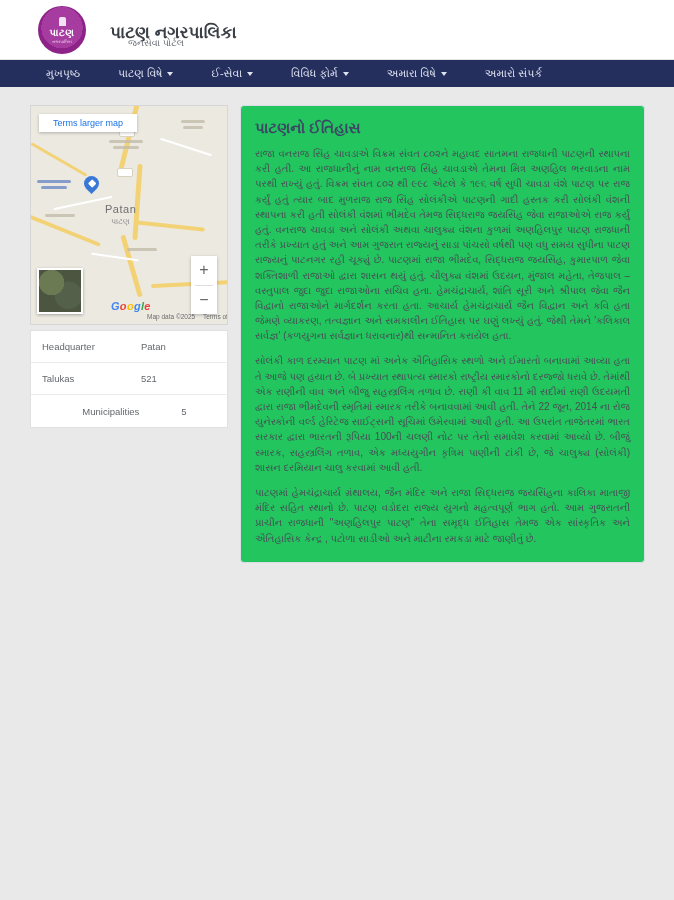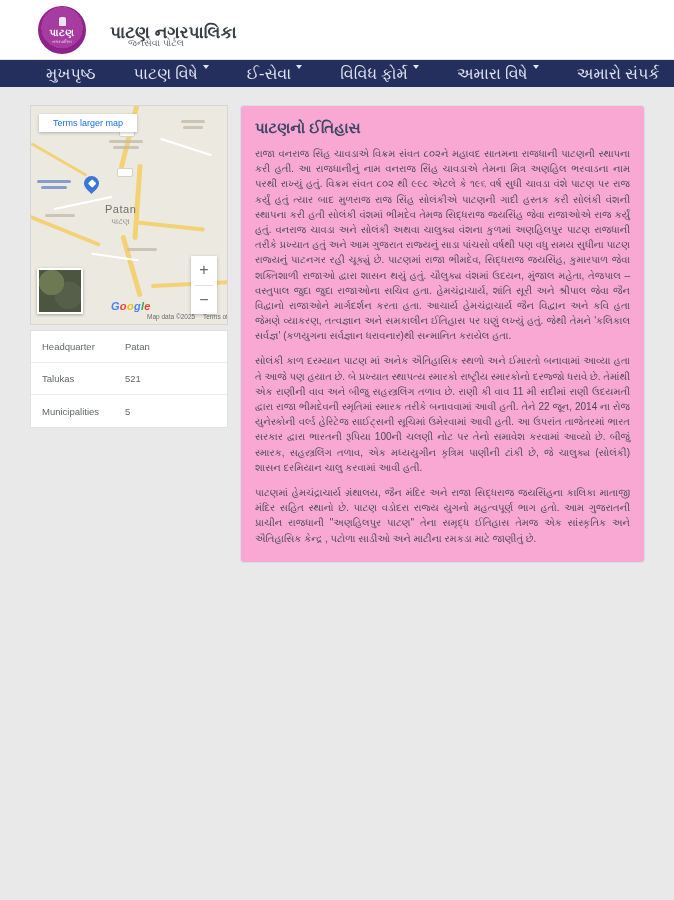--- a/index.html
+++ b/index.html
@@ -26,22 +26,22 @@
   .logo .logo-sub { font-size:4px; opacity:.85; }
   .site-title { position:absolute; left:110px; top:23px; font-size:17px; font-weight:bold; color:#3a3f46; }
   .site-subtitle { position:absolute; left:128px; top:37px; font-size:9.5px; color:#6a6f76; }
 
   
   .navbar {
     position:absolute; left:0; top:60px; width:674px; height:27px;
     background:#252f5e; display:flex; align-items:center; padding-left:46px;
   }
   .nav-item {
-    color:#dfe3f0; font-size:16px; margin-right:38px; display:flex;
-    cursor:pointer; white-space:nowrap;font-family:Liberation Serif, serif;
+    color:#dfe3f0; font-size:11px; margin-right:38px; display:flex;
+    align-items:center; cursor:pointer; white-space:nowrap;
   }
   .caret {
     display:inline-block; width:0; height:0; margin-left:5px;
     border-left:3.5px solid transparent; border-right:3.5px solid transparent;
     border-top:4px solid #dfe3f0;
   }
 
   
   .map-card {
     position:absolute; left:30px; top:105px; width:198px; height:220px;
@@ -92,28 +92,28 @@
   .google-logo span:nth-child(6){color:#EA4335}
   .map-attrib { position:absolute; left:116px; top:207px; font-size:6.5px; color:#6b6b6b; white-space:nowrap; }
   .map-attrib .terms { margin-left:6px; color:#6b6b6b; }
 
   
   .info-table {
     position:absolute; left:30px; top:330px; width:198px;
     background:#ffffff; border:1px solid #e0e0e0;
   }
   .info-row { display:flex; height:32px; align-items:center; border-bottom:1px solid #ececec; }
-  .info-row:last-child { border-bottom:none; }
-  .info-label { width:94px; padding-left:11px; font-size:9.5px; color:#63676c; }
+  .info-row:last-child { border-bottom:none;justify-content:center; }
+  .info-label { width:110px; padding-left:11px; font-size:9.5px; color:#63676c; }
   .info-value { font-size:9.5px; color:#63676c; }
 
   
   .history-card {
     position:absolute; left:240px; top:105px; width:405px;
-    background:#f9a8d4; border:1px solid #dadee4; border-radius:4px;
+    background:#22c55e; border:1px solid #dadee4; border-radius:4px;
     padding:13px 14px 14px 14px;
   }
   .history-title { font-size:15px; font-weight:bold; color:#3d4664; margin-bottom:9px; }
   .history-para {
     font-size:10px; line-height:1.52; color:#484d55;
     text-align:justify; margin-bottom:10px;
   }
   .history-para:last-child { margin-bottom:2px; }
 </style>
 </head>

